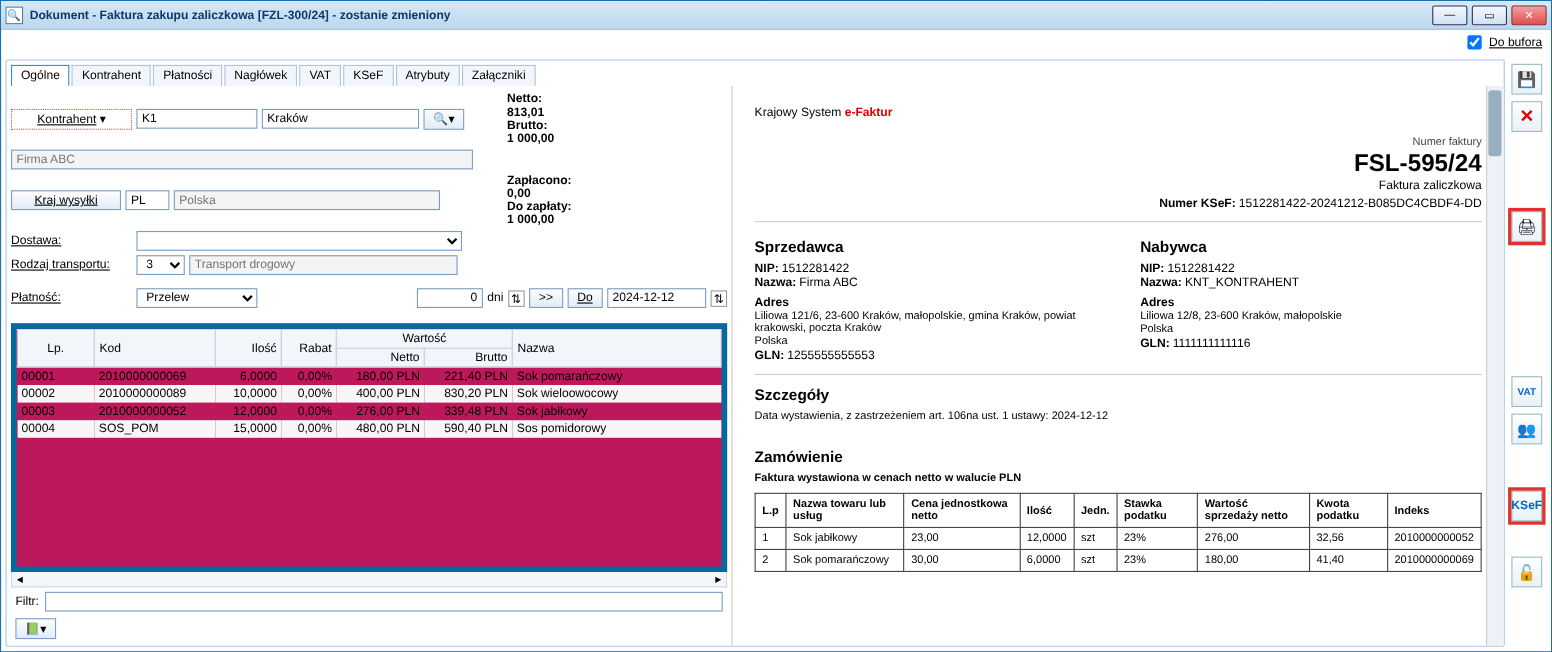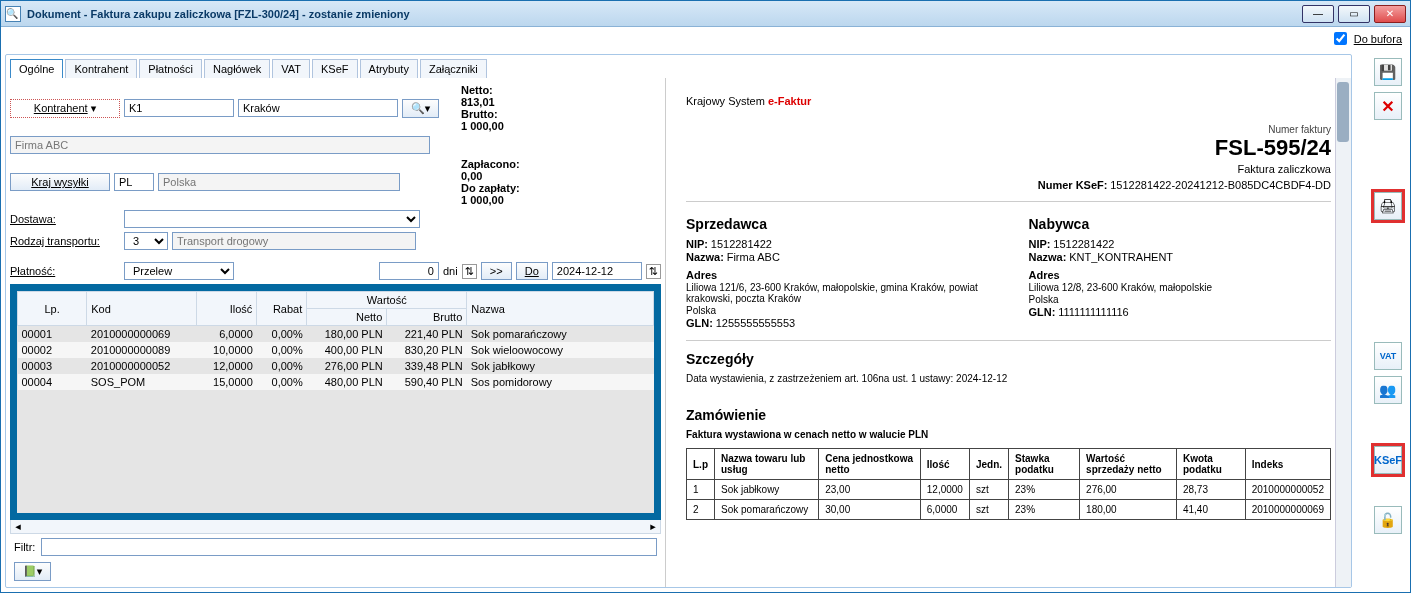--- a/index.html
+++ b/index.html
@@ -2,21 +2,21 @@
 <html><head>
 <meta charset="utf-8">
 <style>
   * { box-sizing: border-box; font-family: Tahoma, sans-serif; font-size: 11px; }
   body { margin: 0; background: #fff; }
   .window { border: 1px solid #1a6fb0; width: 1411px; height: 593px; display:flex; flex-direction:column; background:#fff;}
   .titlebar { background: linear-gradient(#d7e8f7,#bcd7ee); display:flex; align-items:center; height:26px; padding:0 4px; border-bottom:1px solid #8ab2d6;}
   .titlebar .icon { width:16px; height:16px; border:1px solid #4682b4; background:#fff; margin-right:6px; display:inline-flex; align-items:center; justify-content:center; color:#4682b4; font-size:10px;}
   .titlebar .wbtn { width:32px; height:18px; border:1px solid #336; background:linear-gradient(#f4f8fb,#cfe2f3); margin-left:4px; display:inline-flex; align-items:center; justify-content:center; font-size:10px; border-radius:2px; cursor:pointer;}
   .titlebar .wbtn.close { background:linear-gradient(#f3a0a0,#e04d4d); color:#fff; border-color:#8a1f1f;}
-  .content { flex:1; display:flex; overflow:hidden; padding:4px; gap:18px;}
+  .content { flex:1; display:flex; overflow:hidden; padding:4px; gap:2px;}
   .main { flex:1; display:flex; flex-direction:column; border:1px solid #a7c7e7; border-radius:2px;}
   .tabs { display:flex; gap:2px; padding:4px 4px 0 4px; }
   .tab { border:1px solid #b0c4de; border-bottom:none; padding:3px 8px; background:#f2f6fb; cursor:pointer;}
   .tab.active { background:#fff; border-color:#3a8ac9; color:#000; font-weight:normal;}
   .topopts { display:flex; justify-content:flex-end; align-items:center; padding:2px 8px;}
   .topopts label { display:flex; gap:4px; align-items:center;}
   .body-split { flex:1; display:flex; overflow:hidden;}
   .left-pane { width:660px; display:flex; flex-direction:column; border-right:1px solid #ccc; padding:4px;}
   .right-pane { flex:1; overflow:auto; position:relative;}
   .preview { padding:12px 20px; font-family: Arial, sans-serif;}
@@ -35,21 +35,21 @@
   .preview table { border-collapse:collapse; width:100%; margin-top:8px;}
   .preview th, .preview td { border:1px solid #444; padding:4px 6px; font-size:10px; text-align:left;}
   .preview th { background:#fff; font-weight:bold;}
   .form-row { display:flex; align-items:center; gap:4px; margin:2px 0;}
   .btn { border:1px solid #7a9cc6; background:linear-gradient(#fdfdfd,#e2ecf7); padding:2px 8px; cursor:pointer;}
   .btn.sel { border:1px dotted #c55; background:#fff; }
   input.txt, select.sel { border:1px solid #7a9cc6; padding:1px 4px; height:18px; background:#fff;}
   input.txt.ro { background:#f4f4f4; color:#777;}
   .summary { margin-left:auto; width:200px;}
   .summary .srow { display:flex; justify-content:space-between; font-weight:bold;flex-direction:column;}
-  .grid { border:7px solid #0369a1; flex:1; overflow:auto; background:#e5e5e5; margin-top:2px;}
+  .grid { border:5px solid #0369a1; flex:1; overflow:auto; background:#be185d; margin-top:12px;}
   .grid table { border-collapse:collapse; width:100%;}
   .grid th { background:#f2f6fb; border:1px solid #cdd9e6; padding:2px 4px; text-align:center; font-weight:normal;}
   .grid td { border:0; padding:2px 4px;}
   .grid tr.zebra td { background:#f6f6f6;}
   .grid td.r, .grid th.r { text-align:right;}
   .filtr { display:flex; align-items:center; gap:6px; padding:4px;}
   .filtr input { flex:1;}
   .sidebar { width:36px; display:flex; flex-direction:column; align-items:center; gap:6px; padding-top:4px;}
   .sbtn { width:28px; height:28px; border:1px solid #9bb; background:linear-gradient(#fff,#e8f0f8); display:flex; align-items:center; justify-content:center; cursor:pointer; font-size:14px;}
   .sbtn.hl { outline:3px solid #e03030; }
@@ -90,21 +90,21 @@
         <div class="tab">Atrybuty</div>
         <div class="tab">Załączniki</div>
       </div>
 
       <div class="body-split">
 
         <div class="left-pane">
           <div class="form-row">
             <button class="btn sel" style="width:110px"><span class="underline">Kontrahent</span> ▾</button>
             <input class="txt" style="width: 110px;" value="K1">
-            <input class="txt" style="width: 160px;" value="Kraków">
+            <input class="txt" style="width: 143px;" value="Kraków">
             <button class="btn">🔍▾</button>
             <div class="summary">
               <div class="srow">
                   <span>Netto:</span>
                   <span>813,01</span>
                 </div>
               <div class="srow">
                   <span>Brutto:</span>
                   <span>1 000,00</span>
                 </div>
@@ -270,21 +270,21 @@
                 </thead>
               <tbody id="preview-body">
                   <tr>
                     <td>1</td>
                     <td>Sok jabłkowy</td>
                     <td>23,00</td>
                     <td>12,0000</td>
                     <td>szt</td>
                     <td>23%</td>
                     <td>276,00</td>
-                    <td>28,73</td>
+                    <td>32,56</td>
                     <td>2010000000052</td>
                   </tr>
                   <tr>
                     <td>2</td>
                     <td>Sok pomarańczowy</td>
                     <td>30,00</td>
                     <td>6,0000</td>
                     <td>szt</td>
                     <td>23%</td>
                     <td>180,00</td>

